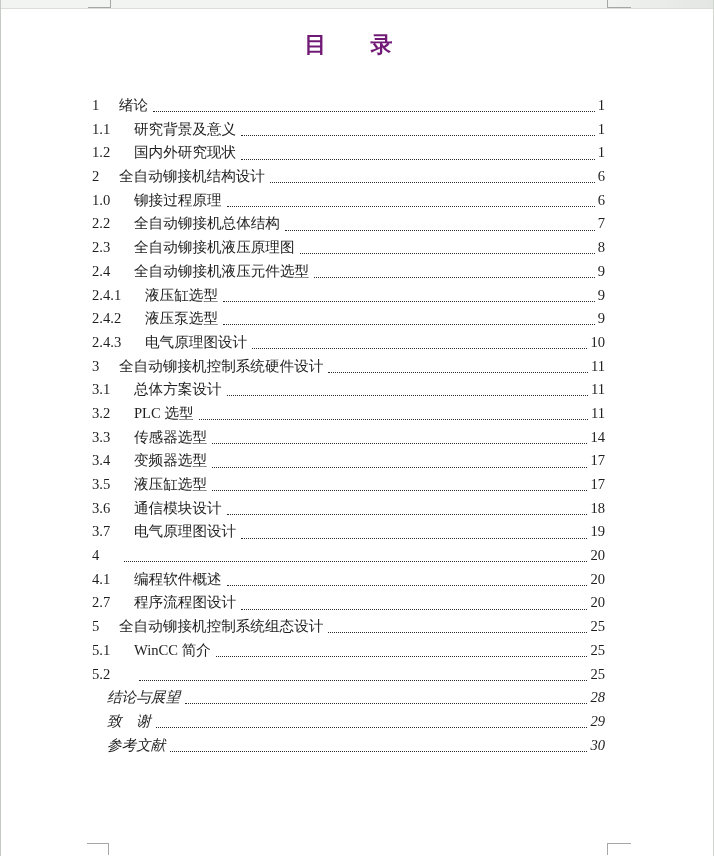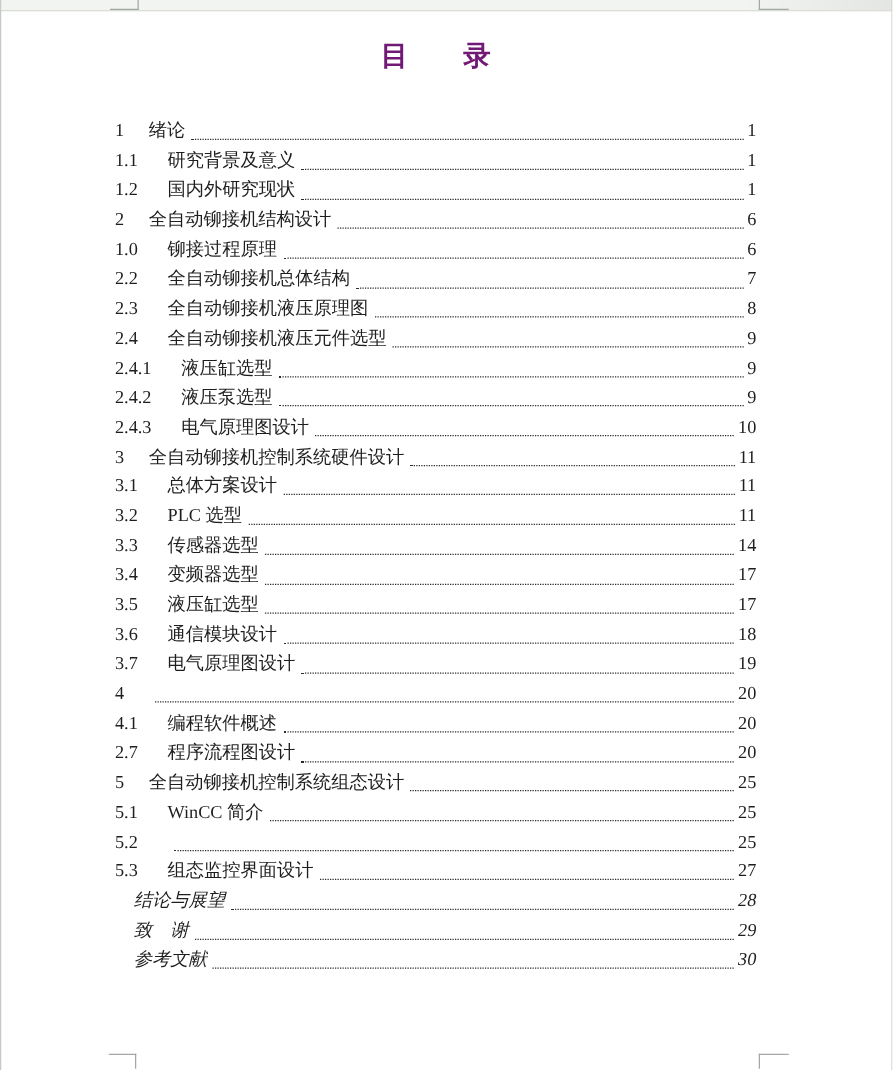--- a/index.html
+++ b/index.html
@@ -236,26 +236,20 @@
     <span class="num">5.1</span>
     <span class="entry-title">WinCC 简介</span>
     <span class="leader"></span>
     <span class="pagenum">25</span>
   </div>
       <div class="toc-row lv2">
     <span class="num">5.2</span>
     <span class="leader"></span>
     <span class="pagenum">25</span>
   </div>
-      <div class="toc-row lv2">
-    <span class="num">5.3</span>
-    <span class="entry-title">组态监控界面设计</span>
-    <span class="leader"></span>
-    <span class="pagenum">27</span>
-  </div>
       <div class="toc-row lv1 nonum">
 
     <span class="entry-title">结论与展望</span>
     <span class="leader"></span>
     <span class="pagenum">28</span>
   </div>
       <div class="toc-row lv1 nonum">
 
     <span class="entry-title">致　谢</span>
     <span class="leader"></span>

